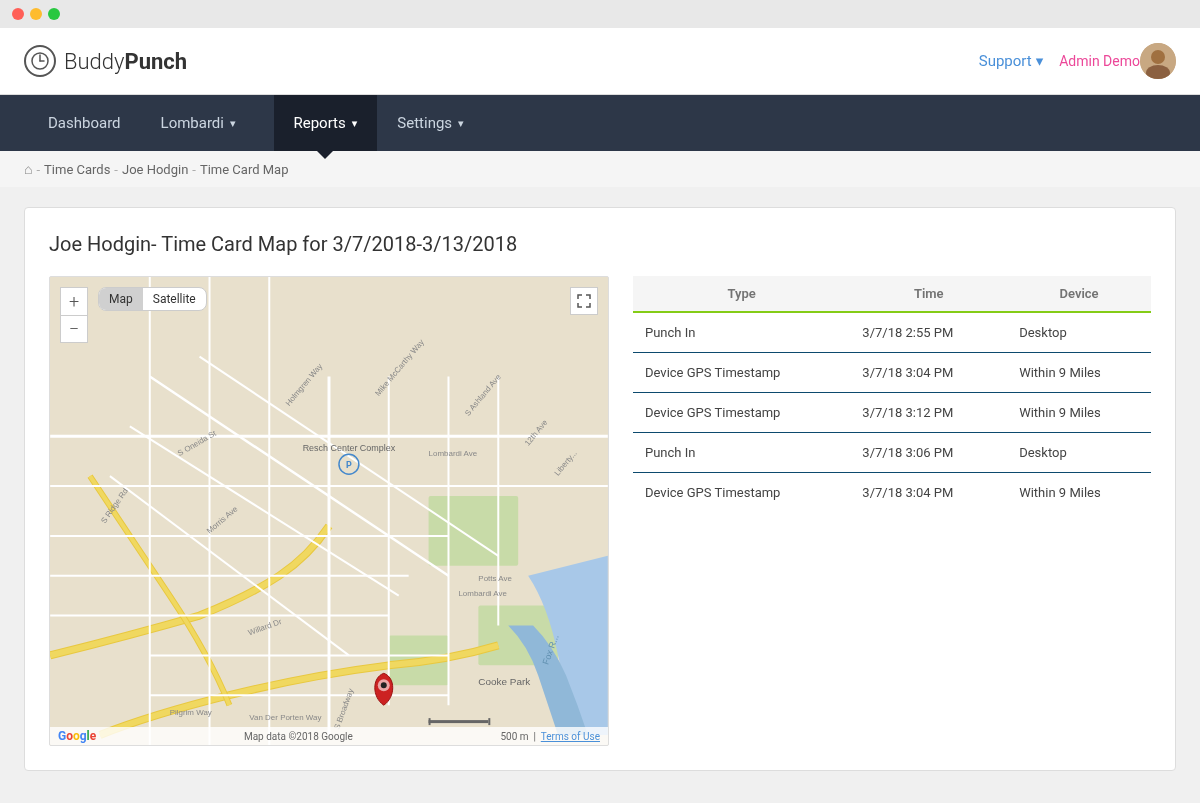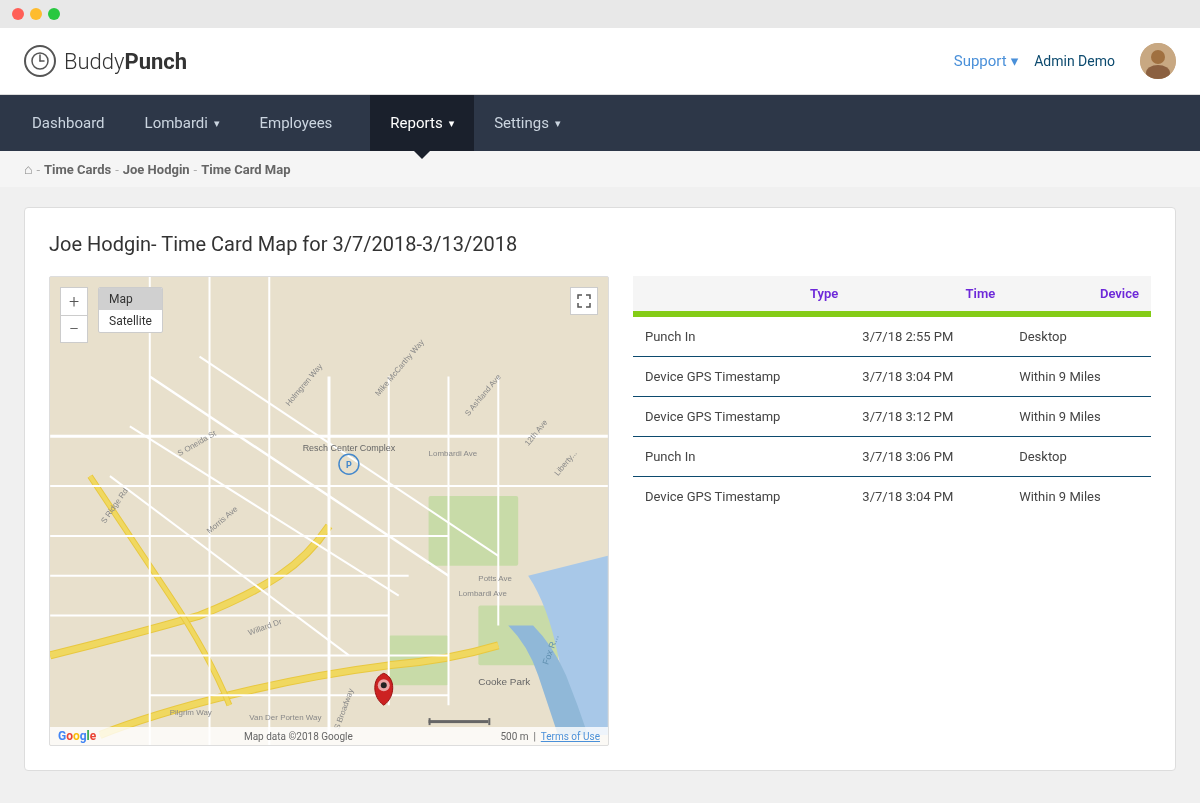--- a/index.html
+++ b/index.html
@@ -58,43 +58,43 @@
       color: #4a90d9;
       font-size: 15px;
       display: flex;
       align-items: center;
       gap: 4px;
       cursor: pointer;
     }
     .user-info {
       display: flex;
       align-items: center;
-      gap: 25px;
+      gap: 0;
       font-size: 14px;
-      color: #0c4a6e;
+      color: #ec4899;
     }
     .avatar {
       width: 36px;
       height: 36px;
       border-radius: 50%;
       background: #c8a882;
       overflow: hidden;
       display: flex;
       align-items: center;
       justify-content: center;
       font-size: 18px;
     }
 
     
     .nav {
       background: #2d3748;
       height: 56px;
       display: flex;
       align-items: stretch;
-      padding: 0 12px;
+      padding: 0 28px;
     }
     .nav-item {
       display: flex;
       align-items: center;
       padding: 0 20px;
       color: #cbd5e0;
       font-size: 15px;
       cursor: pointer;
       position: relative;
       gap: 4px;
@@ -122,21 +122,21 @@
       background: #f5f5f5;
       padding: 10px 24px;
       font-size: 13px;
       color: #666;
       display: flex;
       align-items: center;
       gap: 4px;
     }
     .breadcrumb-home { color: #888; font-size: 14px; }
     .breadcrumb-sep { color: #aaa; }
-    .breadcrumb-link { color: #666; font-weight: bold; }
+    .breadcrumb-link { color: #666; }
 
     
     .main-content {
       padding: 20px 24px;
       background: #f0f0f0;
       min-height: calc(803px - 28px - 64px - 56px - 36px);
     }
     .card {
       background: #fff;
       border-radius: 4px;
@@ -189,24 +189,23 @@
       line-height: 1;
     }
     .map-btn:first-child { border-bottom: none; }
     .map-type-toggle {
       position: absolute;
       top: 10px;
       left: 48px;
       z-index: 10;
       background: #fff;
       border: 1px solid #ccc;
-      border-radius: 2px;
+      border-radius: 8px;
       display: flex;
       overflow: hidden;
-      flex-direction: column;
     }
     .map-type-btn {
       padding: 4px 10px;
       font-size: 12px;
       cursor: pointer;
       color: #333;
     }
     .map-type-btn.active {
       background: #d0d0d0;
     }
@@ -256,25 +255,25 @@
     .table-container {
       flex: 1;
     }
     .data-table {
       width: 100%;
       border-collapse: collapse;
     }
     .data-table th {
       background: #f5f5f5;
       padding: 10px 12px;
-      text-align: right;
+      text-align: center;
       font-weight: 600;
       font-size: 13px;
-      color: #6d28d9;
-      border-bottom: 6px solid #84cc16;
+      color: #737373;
+      border-bottom: 2px solid #84cc16;
     }
     .data-table td {
       padding: 12px 12px;
       font-size: 13px;
       color: #444;
       border-bottom: 1px solid #0c4a6e;
     }
     .data-table tr:last-child td {
       border-bottom: none;
     }
@@ -319,23 +318,20 @@
   </div>
 </div>
 
 <nav class="nav">
   <div class="nav-item">
     <span>Dashboard</span>
   </div>
   <div class="nav-item">
     <span>Lombardi</span>
     <span class="nav-chevron">▾</span>
-  </div>
-  <div class="nav-item">
-    <span>Employees</span>
   </div>
   <div class="nav-item active">
     <span>Reports</span>
     <span class="nav-chevron">▾</span>
   </div>
   <div class="nav-item">
     <span>Settings</span>
     <span class="nav-chevron">▾</span>
   </div>
 </nav>

